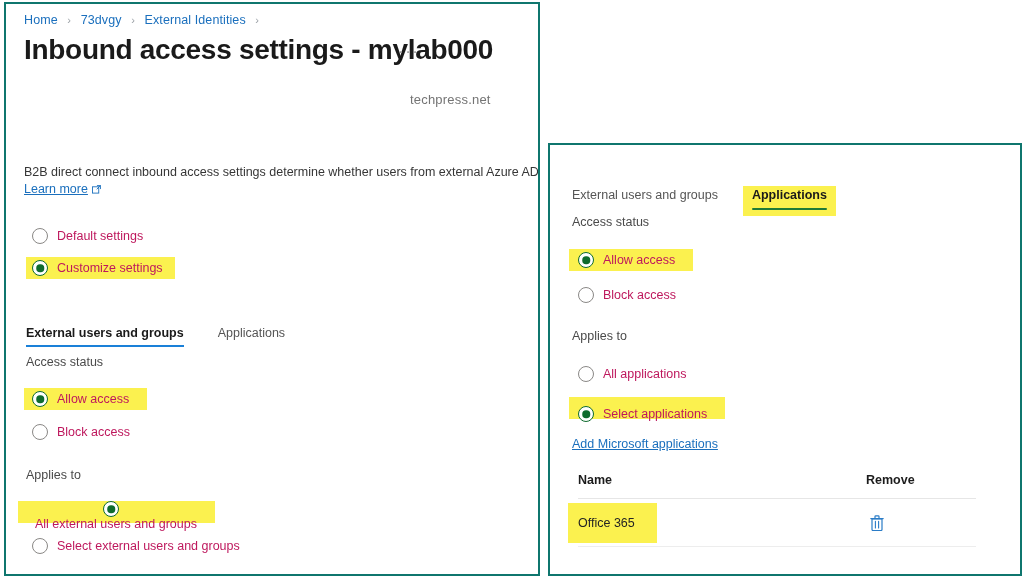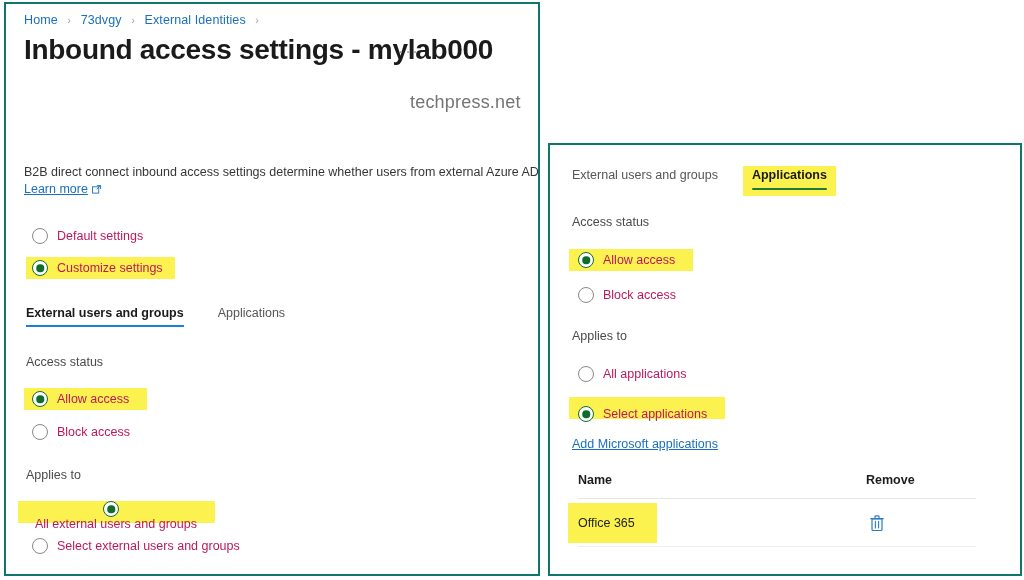--- a/index.html
+++ b/index.html
@@ -47,21 +47,21 @@
     letter-spacing: -.3px; white-space: nowrap;
   }
   .title-ellipsis {
     position: absolute; left: 392px; top: 38px;
     font-size: 17px; color: #9b9b9b; letter-spacing: 1.5px;
   }
 
   
   .watermark {
     position: absolute; left: 404px; top: 88px;
-    font-size: 18px; color: #747474; white-space: nowrap;
+    font-size: 13px; color: #747474; white-space: nowrap;
     letter-spacing: .2px;
   }
 
   
   .pivot-row { position: absolute; left: 18px; top: 113px; display: flex; align-items: flex-start; }
   .pivot {
     position: relative;
     font-size: 13px; color: #4b4b4b;
     padding: 3px 0 8px 0;
     white-space: nowrap;
@@ -114,21 +114,21 @@
     background: #0f6b2e;
   }
   .radio-label { font-size: 12.5px; color: #be185d; margin-left: 9px; }
 
   
   .section-label {
     position: absolute; font-size: 12.5px; color: #4a4a4a; white-space: nowrap;
   }
 
   
-  .subtab-row { position: absolute; display: flex; align-items: flex-start; }
+  .subtab-row { position: absolute; display: flex; align-items: flex-start; margin-top: 20px; }
   .subtab {
     position: relative; font-size: 12.5px; color: #555; padding: 2px 0 9px 0;
     white-space: nowrap; margin-right: 34px;
   }
   .subtab.active-blue { color: #1a1a1a; font-weight: bold; }
   .subtab.active-blue .bar {
     position: absolute; left: 0; right: 0; bottom: 2px;
     height: 2.5px; background: #1a80d8;
   }
   .subtab.hl {

